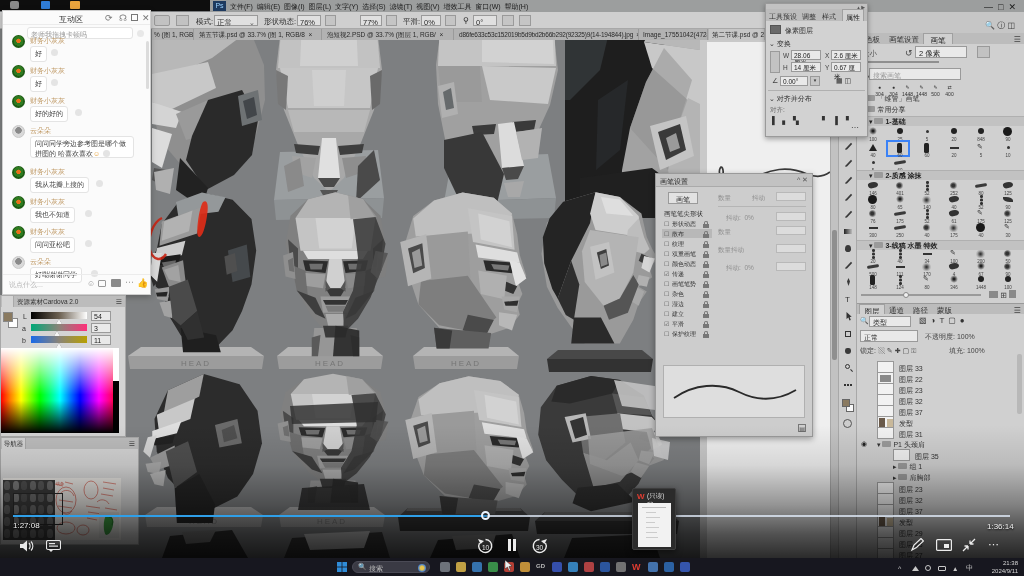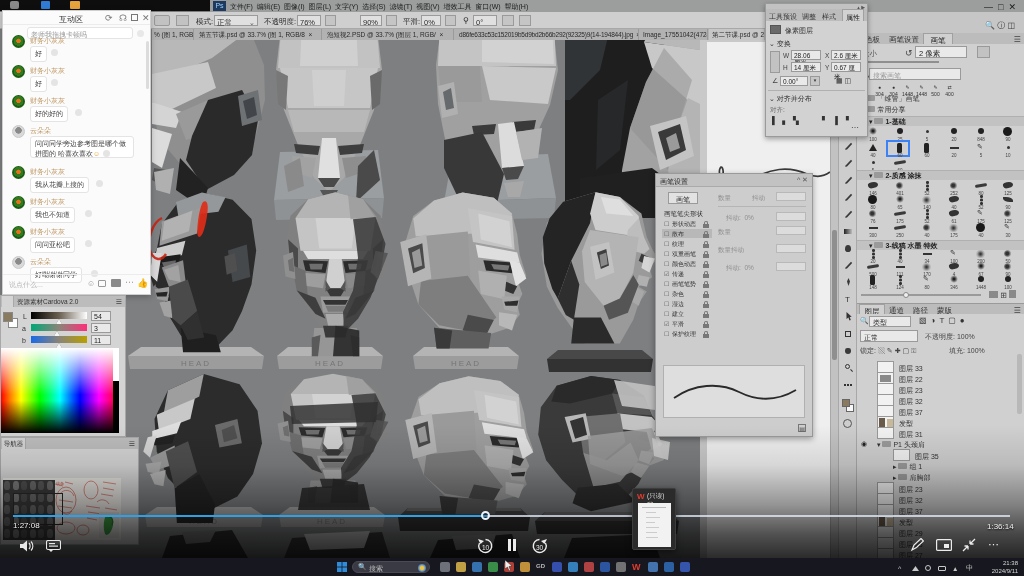--- a/index.html
+++ b/index.html
@@ -32,25 +32,25 @@
     <div class="abs" style="left:3px;top:1px;width:13px;height:10px;background:#1e3a5f;color:#9cd3ff;font-size:7px;text-align:center;line-height:10px;">Ps</div>
     <div class="abs txt" style="left:20px;top:2px;font-size:7px;color:#1c1c1c;letter-spacing:0;">文件(F)&nbsp; 编辑(E)&nbsp; 图像(I)&nbsp; 图层(L)&nbsp; 文字(Y)&nbsp; 选择(S)&nbsp; 滤镜(T)&nbsp; 视图(V)&nbsp; 增效工具&nbsp; 窗口(W)&nbsp; 帮助(H)</div>
     <div class="abs" style="right:8px;top:2px;color:#1c1c1c;font-size:9px;">—&nbsp;&nbsp;□&nbsp;&nbsp;✕</div>
   </div>
 
   <div class="abs" style="left:0;top:12px;width:1024px;height:17px;background:#cfcfcf;border-bottom:1px solid #a8a8a8;">
     <div class="abs" style="left:154px;top:3px;width:16px;height:11px;background:#c2c2c2;border:1px solid #9a9a9a;border-radius:2px;"></div>
     <div class="abs" style="left:176px;top:3px;width:13px;height:11px;background:#c2c2c2;border:1px solid #9a9a9a;"></div>
     <div class="abs txt" style="left:196px;top:5px;font-size:7.5px;">模式:</div>
     <div class="abs" style="left:214px;top:3px;width:44px;height:11px;background:#e0e0e0;border:1px solid #9a9a9a;font-size:7.5px;color:#2a2a2a;padding:1.5px 2px;">正常<span style="float:right;color:#666;">⌄</span></div>
-    <div class="abs txt" style="left:264px;top:5px;font-size:7.5px;">不透明度:</div>
+    <div class="abs txt" style="left:264px;top:5px;font-size:7.5px;">形状动态:</div>
     <div class="abs" style="left:297px;top:3px;width:24px;height:11px;background:#e0e0e0;border:1px solid #9a9a9a;font-size:7.5px;color:#2a2a2a;padding:1.5px 2px;">76%</div>
     <div class="abs" style="left:325px;top:3px;width:11px;height:11px;background:#c5c5c5;border:1px solid #9a9a9a;"></div>
     <div class="abs txt" style="left:340px;top:5px;font-size:11px;margin-top:32px;">流量:</div>
-    <div class="abs" style="left:360px;top:3px;width:22px;height:11px;background:#e0e0e0;border:1px solid #9a9a9a;font-size:7.5px;color:#2a2a2a;padding:1.5px 2px;">90%</div>
+    <div class="abs" style="left:360px;top:3px;width:22px;height:11px;background:#e0e0e0;border:1px solid #9a9a9a;font-size:7.5px;color:#2a2a2a;padding:1.5px 2px;">77%</div>
     <div class="abs" style="left:386px;top:3px;width:11px;height:11px;background:#c5c5c5;border:1px solid #9a9a9a;"></div>
     <div class="abs txt" style="left:403px;top:5px;font-size:7.5px;">平滑:</div>
     <div class="abs" style="left:421px;top:3px;width:20px;height:11px;background:#e0e0e0;border:1px solid #9a9a9a;font-size:7.5px;color:#2a2a2a;padding:1.5px 2px;">0%</div>
     <div class="abs" style="left:445px;top:3px;width:11px;height:11px;background:#c5c5c5;border:1px solid #9a9a9a;"></div>
     <div class="abs txt" style="left:463px;top:4px;font-size:8px;">⚲</div>
     <div class="abs" style="left:473px;top:3px;width:24px;height:11px;background:#e0e0e0;border:1px solid #9a9a9a;font-size:7.5px;color:#2a2a2a;padding:1.5px 2px;">0°</div>
     <div class="abs" style="left:502px;top:3px;width:12px;height:11px;background:#c5c5c5;border:1px solid #9a9a9a;"></div>
     <div class="abs" style="left:519px;top:3px;width:12px;height:11px;background:#c5c5c5;border:1px solid #9a9a9a;"></div>
   </div>
 

